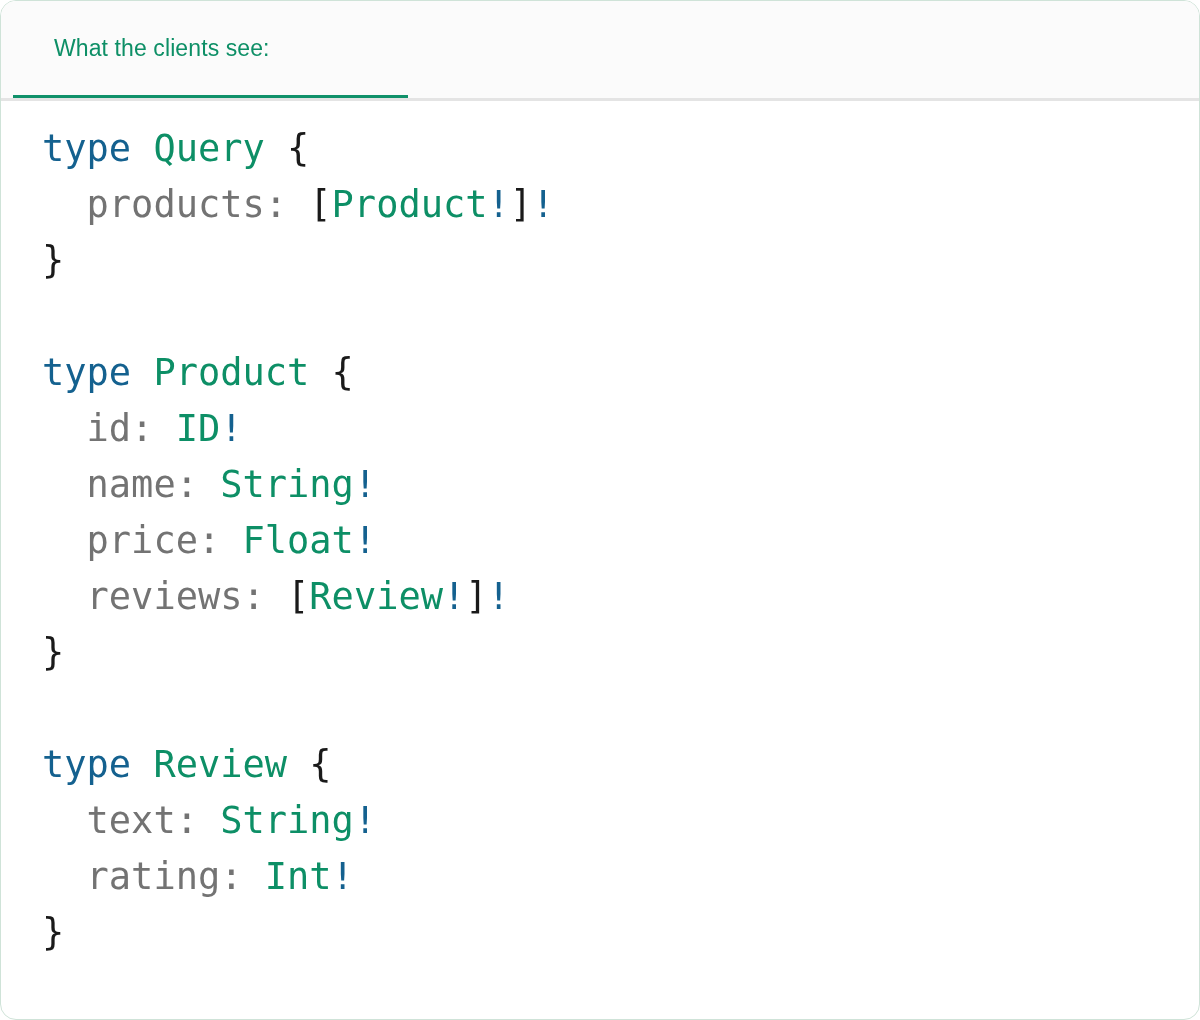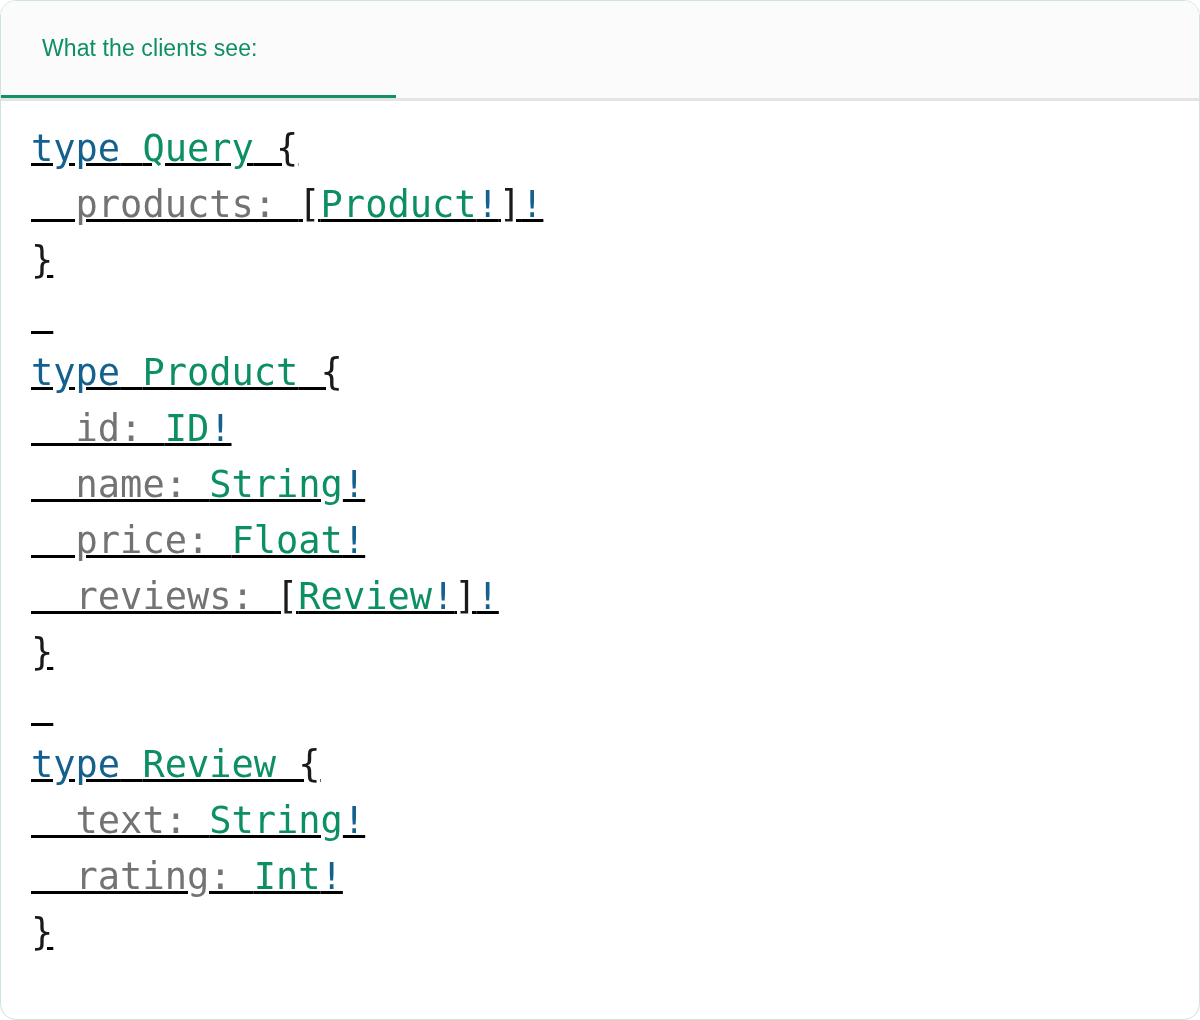--- a/index.html
+++ b/index.html
@@ -28,21 +28,21 @@
   
   .tabstrip {
     position: relative;
     height: 97px;
     background: #fbfbfb;
     border-bottom: 3px solid #e4e4e4;
     box-sizing: content-box;
   }
   .tab {
     position: absolute;
-    left: 0;
+    left: 12px;
     top: 0;
     width: 395px;
     height: 97px;
     box-sizing: border-box;
     display: flex;
     align-items: center;
     padding-left: 41px;
     background: #fbfbfb;
     border-bottom: 3px solid #10916a;
   }
@@ -50,23 +50,22 @@
     font-family: "Liberation Sans", sans-serif;
     font-size: 23px;
     font-weight: 400;
     color: #0d8f66;
     letter-spacing: 0.1px;
     white-space: nowrap;
   }
 
   
   .code-area {
-    padding: 20px 0 0 30px;
+    padding: 20px 0 0 41px;
     background: #ffffff;
-    text-decoration: underline;
   }
   .code {
     font-family: "DejaVu Sans Mono", monospace;
     font-size: 37px;
     line-height: 56px;
     white-space: pre;
     color: #1a1a1a;
   }
   .code-line {
     height: 56px;

